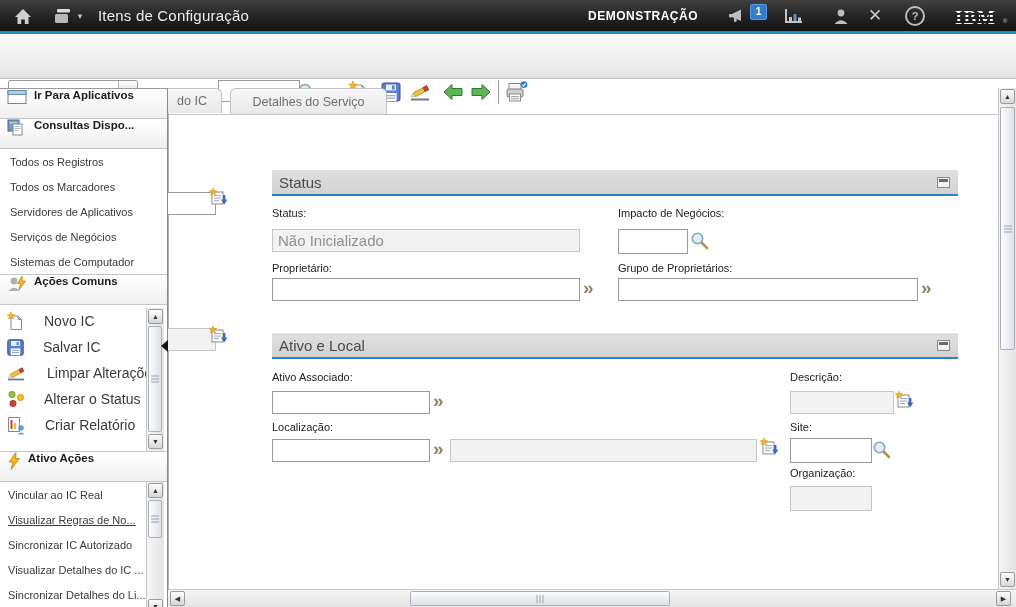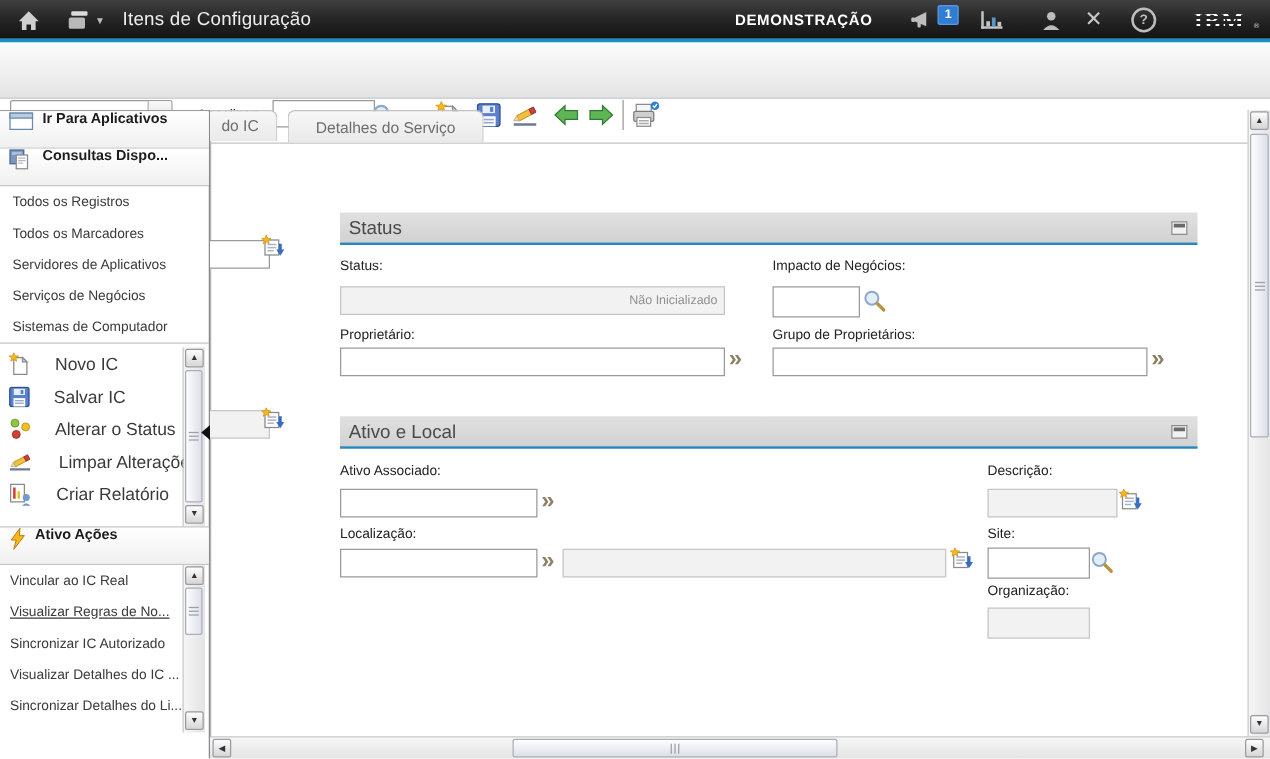--- a/index.html
+++ b/index.html
@@ -47,21 +47,21 @@
   .content-border{left:168px;top:88px;width:1px;height:502px;background:#b4b4b4;}
 
   
   .sect-head{position:absolute;left:272px;width:686px;height:26px;
     background:linear-gradient(#e0e0e0,#d2d2d2);border-bottom:2px solid #2a86ba;
     color:#4a4a4a;font-size:15px;display:flex;align-items:center;padding-left:7px;box-sizing:border-box;}
   .minbox{position:absolute;right:8px;top:7px;width:13px;height:11px;background:#f2f2f2;
     border:1px solid #8a8a8a;box-sizing:border-box;}
   .minbox::after{content:"";position:absolute;left:1px;right:1px;top:1px;height:3px;background:#6a6a6a;}
   .flabel{position:absolute;font-size:11px;color:#222;}
-  .fin{position:absolute;background:#fff;border:1px solid #9a9a9a;height:21px;font-size:10px;color:#333;padding:0 5px;text-align:right;}
+  .fin{position:absolute;background:#fff;border:1px solid #9a9a9a;height:21px;font-size:15px;color:#333;padding:0 5px;}
   .fin.ro{background:#f2f2f2;border:1px solid #c6c6c6;color:#8f8f8f;}
   .chev{position:absolute;color:#8f8167;font-size:19px;font-weight:bold;line-height:18px;letter-spacing:-2px;cursor:pointer;}
 
   
   .sidebar{left:0;top:88px;width:168px;height:519px;background:#fff;
     border-top:1px solid #9a9a9a;border-right:1px solid #8a8a8a;z-index:30;box-sizing:border-box;}
   .sb-head{position:relative;height:29px;display:flex;align-items:flex-start;gap:7px;padding-left:7px;
     background:linear-gradient(#ffffff,#f0f0f0);border-bottom:1px solid #c6c6c6;cursor:pointer;}
   .sb-head span.t{font-size:11.5px;font-weight:bold;color:#1c1c1c;}
   .sb-item{height:25px;display:flex;align-items:center;padding-left:10px;font-size:11px;color:#3a3a3a;cursor:pointer;}
@@ -353,20 +353,28 @@
     <div class="sb-item">
         <span>Servidores de Aplicativos</span>
       </div>
     <div class="sb-item">
         <span>Serviços de Negócios</span>
       </div>
     <div class="sb-item" style="border-bottom:1px solid #c6c6c6;">
         <span>Sistemas de Computador</span>
       </div>
 
+    <div class="sb-head">
+      <svg width="20" height="18">
+          <circle cx="7" cy="6" r="3.4" fill="#a8b0b8"></circle>
+          <path d="M1.5 16 Q7 9.5 12.5 16 Z" fill="#a8b0b8"></path>
+          <polygon points="15,1 10.5,8.5 13.5,8.5 12,15 18.5,6 15.5,6" fill="#f8b818" stroke="#c07818" stroke-width="0.7"></polygon>
+        </svg>
+      <span class="t">Ações Comuns</span>
+    </div>
     <div class="sb-scrollwrap" style="height:143px;">
       <div class="sb-act" style="margin-top:3px;">
         <svg width="18" height="19">
             <path d="M4 4 h7 l3.5 3.5 v10 h-10.5 z" fill="#fff" stroke="#8a8a8a"></path>
             <path d="M11 4 l3.5 3.5 h-3.5 z" fill="#dcdcdc" stroke="#8a8a8a"></path>
             <polygon points="4,0 5,2.6 7.8,2.8 5.7,4.4 6.4,7 4,5.5 1.6,7 2.3,4.4 0.2,2.8 3,2.6" fill="#f6b81a" stroke="#c8860a" stroke-width="0.5"></polygon>
           </svg>
         <span>Novo IC</span>
       </div>
       <div class="sb-act">
@@ -374,39 +382,39 @@
             <rect x="0.8" y="0.8" width="15.4" height="15.4" rx="1.6" fill="#5a80cc" stroke="#2c4f92"></rect>
             <rect x="4" y="2" width="9" height="5" fill="#e8eef8"></rect>
             <rect x="9.5" y="3" width="2.2" height="3.2" fill="#5a80cc"></rect>
             <rect x="3.8" y="9.5" width="9.4" height="6.7" fill="#fff"></rect>
             <rect x="5" y="11" width="7" height="1.1" fill="#9aa8c8"></rect>
             <rect x="5" y="13" width="7" height="1.1" fill="#9aa8c8"></rect>
           </svg>
         <span>Salvar IC</span>
       </div>
       <div class="sb-act">
-        <svg width="18" height="18">
-            <circle cx="5" cy="4.5" r="3.2" fill="#8ec63f" stroke="#5a8a20" stroke-width="0.6"></circle>
-            <circle cx="13.5" cy="7.5" r="3.2" fill="#f0c020" stroke="#b08810" stroke-width="0.6"></circle>
-            <circle cx="6" cy="13.5" r="3.2" fill="#d04038" stroke="#902820" stroke-width="0.6"></circle>
-          </svg>
-        <span>Alterar o Status</span>
-      </div>
-      <div class="sb-act">
         <svg width="21" height="18">
             <line x1="1" y1="15.5" x2="17" y2="15.5" stroke="#6a7a94" stroke-width="1.8"></line>
             <g transform="rotate(-28 10 9)">
               <rect x="4" y="6.8" width="9.5" height="4" fill="#f2c040" stroke="#b8860b" stroke-width="0.6"></rect>
               <rect x="13.5" y="6.8" width="3.4" height="4" fill="#d04038" stroke="#902820" stroke-width="0.6"></rect>
               <polygon points="4,6.8 0.6,8.8 4,10.8" fill="#ecd8ac" stroke="#b8a878" stroke-width="0.5"></polygon>
             </g>
           </svg>
         <span>Limpar Alterações</span>
       </div>
       <div class="sb-act">
+        <svg width="18" height="18">
+            <circle cx="5" cy="4.5" r="3.2" fill="#8ec63f" stroke="#5a8a20" stroke-width="0.6"></circle>
+            <circle cx="13.5" cy="7.5" r="3.2" fill="#f0c020" stroke="#b08810" stroke-width="0.6"></circle>
+            <circle cx="6" cy="13.5" r="3.2" fill="#d04038" stroke="#902820" stroke-width="0.6"></circle>
+          </svg>
+        <span>Alterar o Status</span>
+      </div>
+      <div class="sb-act">
         <svg width="19" height="19">
             <rect x="1.5" y="1.5" width="11" height="14" fill="#fff" stroke="#8a8a8a"></rect>
             <rect x="3.5" y="4" width="2" height="9" fill="#d04038"></rect>
             <rect x="7" y="7" width="2" height="6" fill="#f0c020"></rect>
             <circle cx="14" cy="12" r="2.8" fill="#6b9bd2"></circle>
             <path d="M10.5 18.5 Q14 14.5 17.5 18.5 Z" fill="#6b9bd2"></path>
           </svg>
         <span>Criar Relatório</span>
       </div>
       <div class="abs vscroll" style="left:146px;top:0;width:17px;height:143px;">

